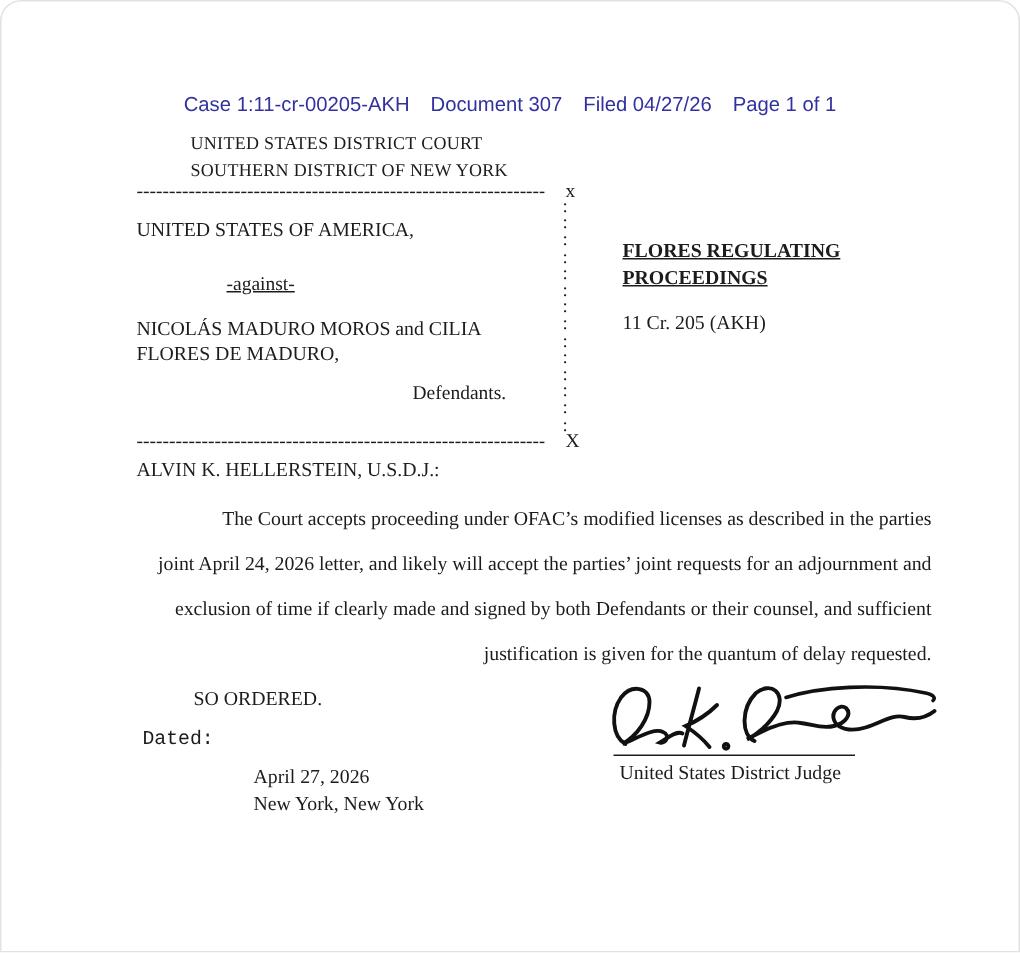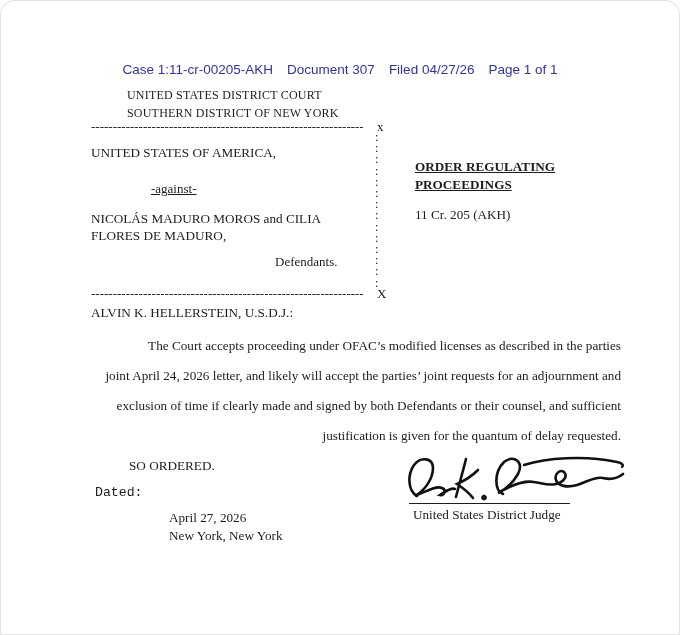--- a/index.html
+++ b/index.html
@@ -166,21 +166,21 @@
 :
 :
 :
 :
 :
 :
 :
 :</div>
 
   <div class="order-title">
-    <div>ORDER REGULATING</div>
+    <div>FLORES REGULATING</div>
     <div>PROCEEDINGS</div>
   </div>
   <div class="case-number">11 Cr. 205 (AKH)</div>
 
   <div class="divider bottom">
     <span class="dashes">---------------------------------------------------------------</span>
     <span class="xmark">X</span>
   </div>
 
   <div class="judge-line">ALVIN K. HELLERSTEIN, U.S.D.J.:</div>

